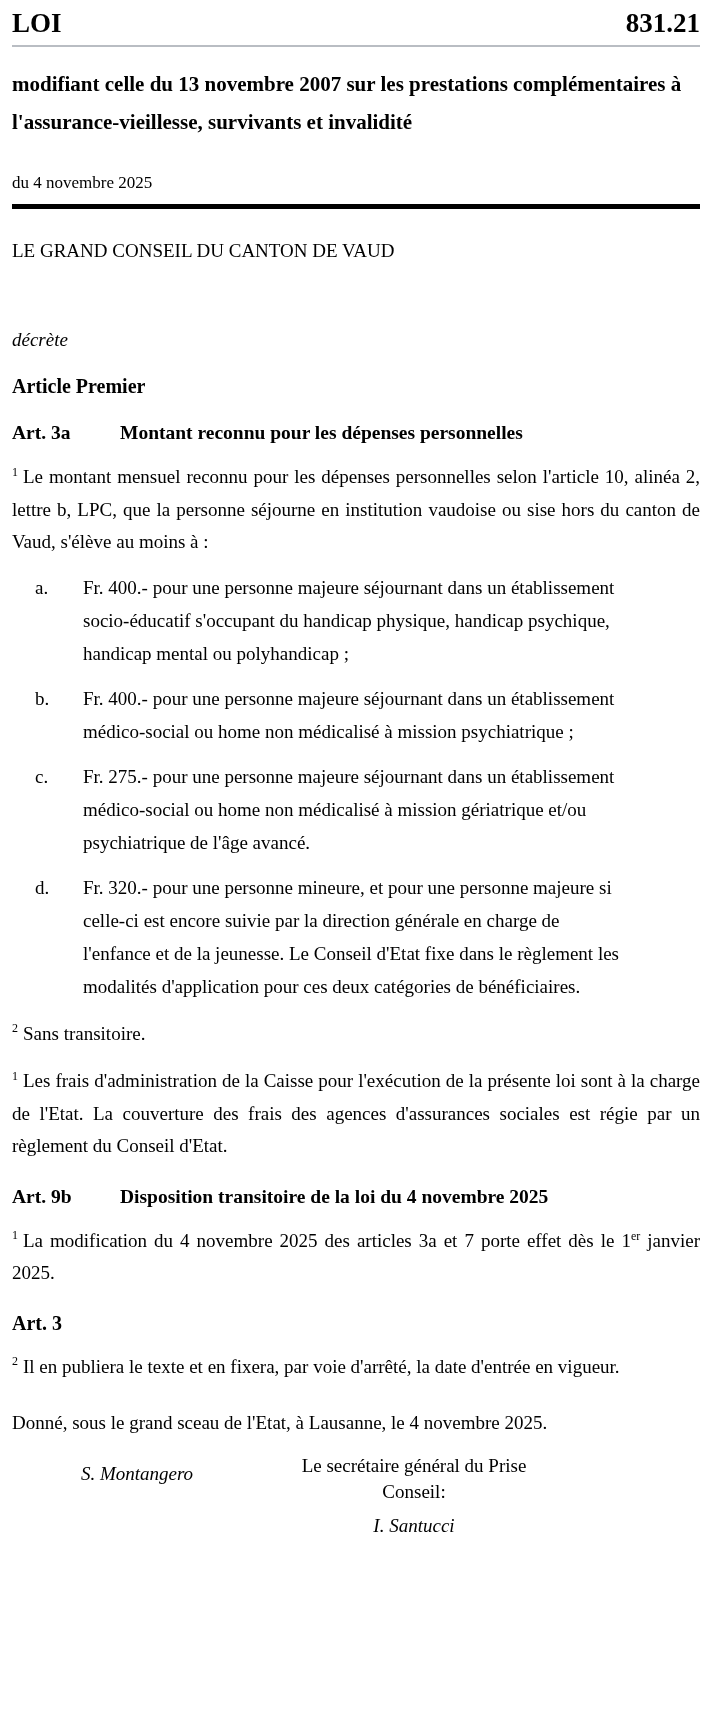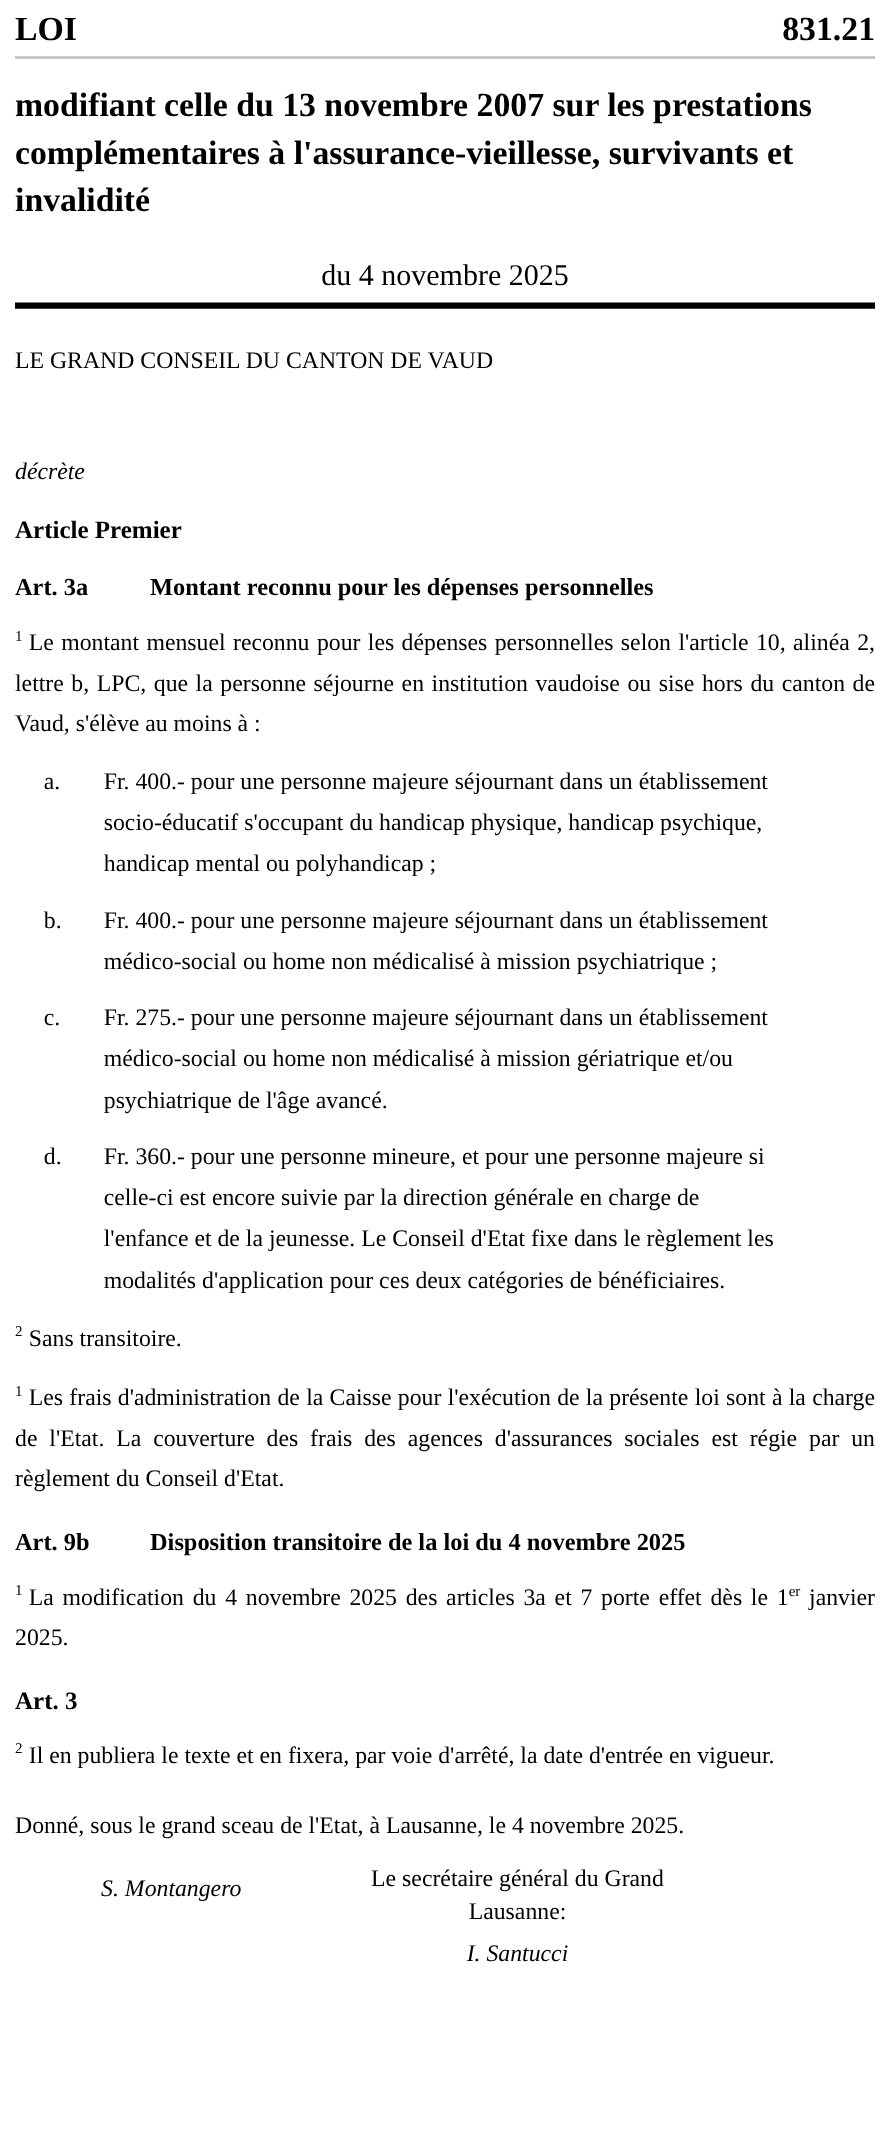--- a/index.html
+++ b/index.html
@@ -19,25 +19,25 @@
   .hdr-row{
     display:flex;justify-content:space-between;align-items:baseline;
     font-weight:bold;font-size:27px;line-height:29px;
   }
   .rule-thin{
     border:0;height:2px;background:#b9bdc3;
     margin:7px 0 0 0;
   }
   .doc-title{
     margin:18px 0 0 0;
-    font-weight:bold;font-size:27px;line-height:38px;
+    font-weight:bold;font-size:21px;line-height:38px;
   }
   .doc-date{
     margin:29px 0 0 0;
-    font-size:24px;line-height:26px;text-align:center;
+    font-size:17px;line-height:26px;
   }
   .rule-thick{
     border:0;height:5px;background:#000000;
     margin:8px 0 0 0;
   }
   
   .authority{margin:29px 0 0 0;font-size:19px;line-height:26px;}
   .decree{margin:63px 0 0 0;font-style:italic;font-size:19px;line-height:26px;}
   .art-italic{margin:20px 0 0 0;font-weight:bold;font-size:20px;line-height:26px;}
   .para{
@@ -113,21 +113,21 @@
     <div class="list-item">
       <span class="li-marker">b.</span>
       <span class="li-text">Fr. 400.- pour une personne majeure séjournant dans un établissement médico-social ou home non médicalisé à mission psychiatrique ;</span>
     </div>
     <div class="list-item">
       <span class="li-marker">c.</span>
       <span class="li-text">Fr. 275.- pour une personne majeure séjournant dans un établissement médico-social ou home non médicalisé à mission gériatrique et/ou psychiatrique de l'âge avancé.</span>
     </div>
     <div class="list-item">
       <span class="li-marker">d.</span>
-      <span class="li-text">Fr. 360.- pour une personne mineure, et pour une personne majeure si celle-ci est encore suivie par la direction générale en charge de l'enfance et de la jeunesse. Le Conseil d'Etat fixe dans le règlement les modalités d'application pour ces deux catégories de bénéficiaires.</span>
+      <span class="li-text">Fr. 320.- pour une personne mineure, et pour une personne majeure si celle-ci est encore suivie par la direction générale en charge de l'enfance et de la jeunesse. Le Conseil d'Etat fixe dans le règlement les modalités d'application pour ces deux catégories de bénéficiaires.</span>
     </div>
   </div>
 
   <p class="para"><sup class="fn">2</sup><span>Sans transitoire.</span></p>
 
 
   <p class="para"><sup class="fn">1</sup><span>Les frais d'administration de la Caisse pour l'exécution de la présente loi sont à la charge de l'Etat. La couverture des frais des agences d'assurances sociales est régie par un règlement du Conseil d'Etat.</span></p>
 
   <p class="art-heading"><span class="art-num">Art. 9b</span><span>Disposition transitoire de la loi du 4 novembre 2025</span></p>
 
@@ -138,18 +138,18 @@
 
   <p class="para"><sup class="fn">2</sup><span>Il en publiera le texte et en fixera, par voie d'arrêté, la date d'entrée en vigueur.</span></p>
 
   <p class="given">Donné, sous le grand sceau de l'Etat, à Lausanne, le 4 novembre 2025.</p>
 
   <div class="sig-row">
     <div class="sig-col sig-left">
       <p class="sig-name">S. Montangero</p>
     </div>
     <div class="sig-col sig-right">
-      <p class="sig-role">Le secrétaire général du Grand Lausanne:</p>
+      <p class="sig-role">Le secrétaire général du Prise Conseil:</p>
       <p class="sig-name">I. Santucci</p>
     </div>
   </div>
 
 </div>
 
 </body></html>

